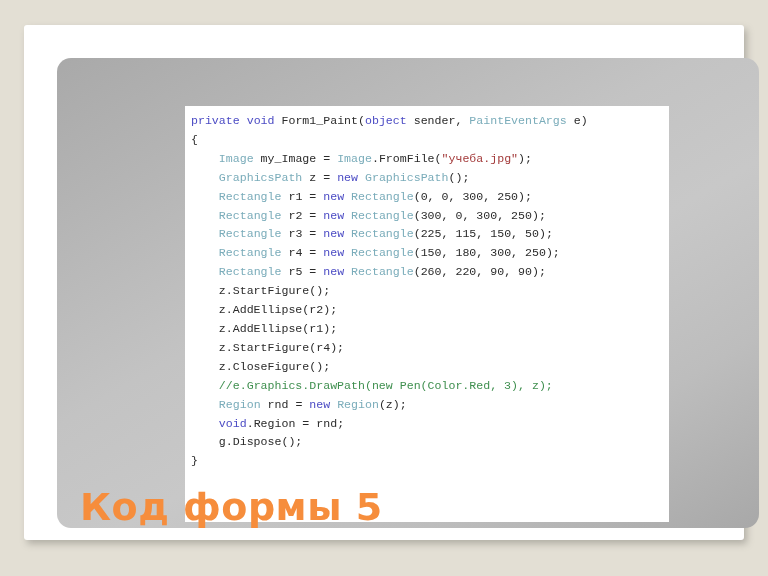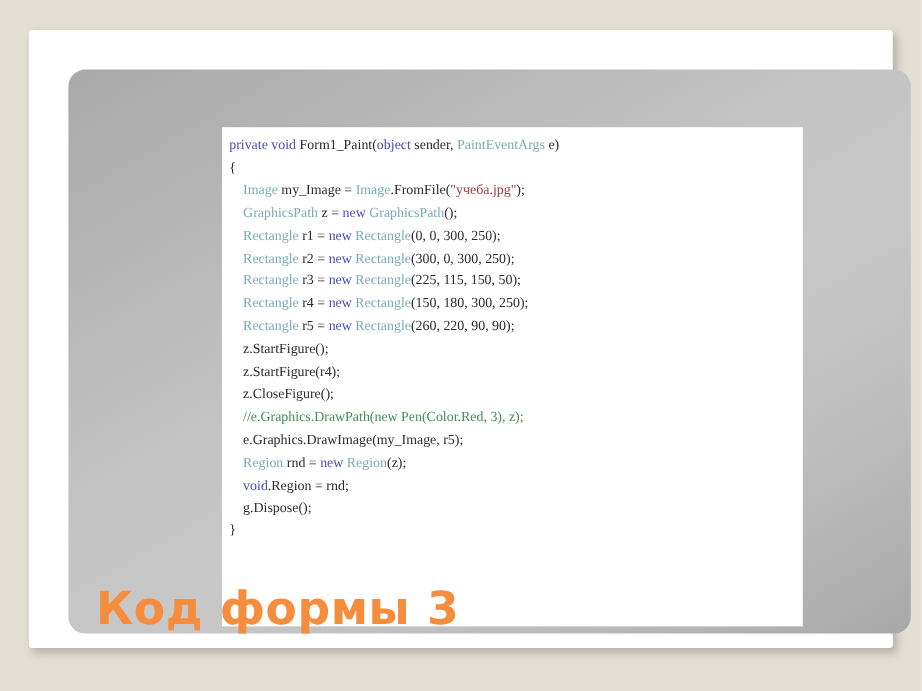--- a/index.html
+++ b/index.html
@@ -59,21 +59,21 @@
     height: 416px;
     background: #ffffff;
     overflow: hidden;
   }
 
   .code-inner {
     padding: 6px 0 0 6px;
   }
 
   .code-line {
-    font-family: Liberation Serif, serif;
+    font-family: Liberation Mono, monospace;
     font-size: 11.6px;
     line-height: 18.9px;
     white-space: pre;
     color: #2b2b2b;
     letter-spacing: 0px;
   }
 
   
   .kw   { color: #4b4bc4; }   
   .typ  { color: #7aacba; }   
@@ -109,30 +109,31 @@
             <div class="code-line"><span class="kw">private</span><span class="pln"> </span><span class="kw">void</span><span class="pln"> Form1_Paint(</span><span class="kw">object</span><span class="pln"> sender, </span><span class="typ">PaintEventArgs</span><span class="pln"> e)</span></div>
             <div class="code-line"><span class="pln">{</span></div>
             <div class="code-line"><span class="pln">    </span><span class="typ">Image</span><span class="pln"> my_Image = </span><span class="typ">Image</span><span class="pln">.FromFile(</span><span class="str">"учеба.jpg"</span><span class="pln">);</span></div>
             <div class="code-line"><span class="pln">    </span><span class="typ">GraphicsPath</span><span class="pln"> z = </span><span class="kw">new</span><span class="pln"> </span><span class="typ">GraphicsPath</span><span class="pln">();</span></div>
             <div class="code-line"><span class="pln">    </span><span class="typ">Rectangle</span><span class="pln"> r1 = </span><span class="kw">new</span><span class="pln"> </span><span class="typ">Rectangle</span><span class="pln">(0, 0, 300, 250);</span></div>
             <div class="code-line"><span class="pln">    </span><span class="typ">Rectangle</span><span class="pln"> r2 = </span><span class="kw">new</span><span class="pln"> </span><span class="typ">Rectangle</span><span class="pln">(300, 0, 300, 250);</span></div>
             <div class="code-line"><span class="pln">    </span><span class="typ">Rectangle</span><span class="pln"> r3 = </span><span class="kw">new</span><span class="pln"> </span><span class="typ">Rectangle</span><span class="pln">(225, 115, 150, 50);</span></div>
             <div class="code-line"><span class="pln">    </span><span class="typ">Rectangle</span><span class="pln"> r4 = </span><span class="kw">new</span><span class="pln"> </span><span class="typ">Rectangle</span><span class="pln">(150, 180, 300, 250);</span></div>
             <div class="code-line"><span class="pln">    </span><span class="typ">Rectangle</span><span class="pln"> r5 = </span><span class="kw">new</span><span class="pln"> </span><span class="typ">Rectangle</span><span class="pln">(260, 220, 90, 90);</span></div>
             <div class="code-line"><span class="pln">    z.StartFigure();</span></div>
+            <div class="code-line"><span class="pln">    z.AddEllipse(r2);</span></div>
+            <div class="code-line"><span class="pln">    z.AddEllipse(r1);</span></div>
             <div class="code-line"><span class="pln">    z.StartFigure(r4);</span></div>
             <div class="code-line"><span class="pln">    z.CloseFigure();</span></div>
             <div class="code-line"><span class="pln">    </span><span class="cmt">//e.Graphics.DrawPath(new Pen(Color.Red, 3), z);</span></div>
-            <div class="code-line"><span class="pln">    e.Graphics.DrawImage(my_Image, r5);</span></div>
             <div class="code-line"><span class="pln">    </span><span class="typ">Region</span><span class="pln"> rnd = </span><span class="kw">new</span><span class="pln"> </span><span class="typ">Region</span><span class="pln">(z);</span></div>
             <div class="code-line"><span class="pln">    </span><span class="kw">void</span><span class="pln">.Region = rnd;</span></div>
             <div class="code-line"><span class="pln">    g.Dispose();</span></div>
             <div class="code-line"><span class="pln">}</span></div>
           </div>
       </div>
 
     </div>
 
-    <div class="slide-title">Код формы 3</div>
+    <div class="slide-title">Код формы 5</div>
 
   </div>
 
 </div>
 
 </body></html>

